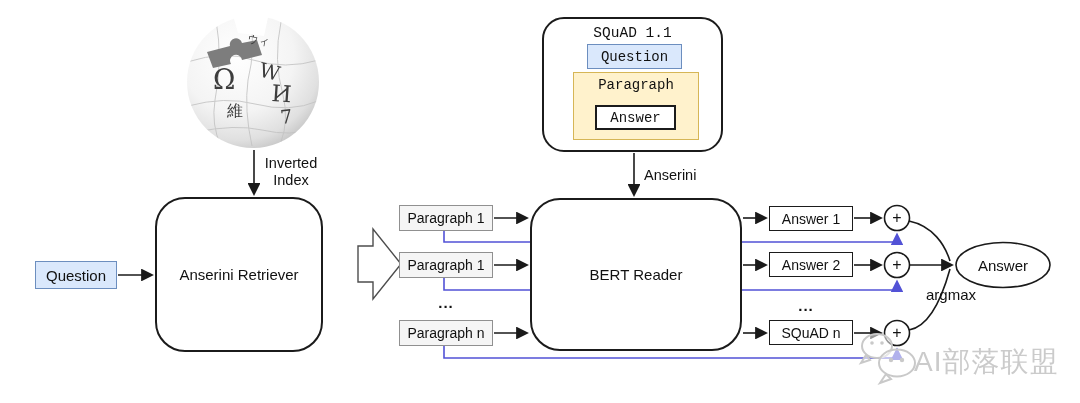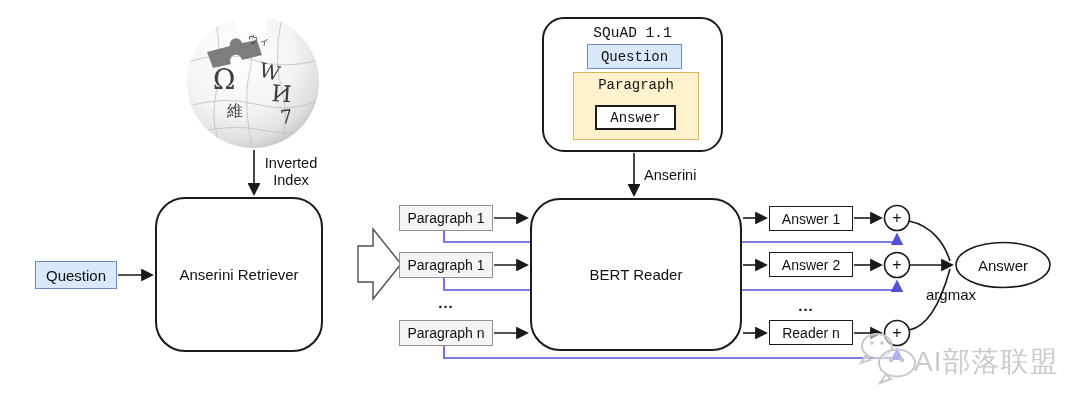--- a/index.html
+++ b/index.html
@@ -143,21 +143,21 @@
   <div class="abs center graybox" style="left:399px;top:205px;width:94px;height:26px;">Paragraph 1</div>
   <div class="abs center graybox" style="left:399px;top:252px;width:94px;height:26px;">Paragraph 1</div>
   <div class="abs dots" style="left:430px;top:294px;width:32px;text-align:center;">...</div>
   <div class="abs center graybox" style="left:399px;top:320px;width:94px;height:26px;">Paragraph n</div>
 
   <div class="abs center bigbox" style="left:530px;top:198px;width:212px;height:153px;">BERT Reader</div>
 
   <div class="abs center whitebox" style="left:769px;top:206px;width:84px;height:25px;">Answer 1</div>
   <div class="abs center whitebox" style="left:769px;top:252px;width:84px;height:25px;">Answer 2</div>
   <div class="abs dots" style="left:790px;top:297px;width:32px;text-align:center;">...</div>
-  <div class="abs center whitebox" style="left:769px;top:320px;width:84px;height:25px;">Reader n</div>
+  <div class="abs center whitebox" style="left:769px;top:320px;width:84px;height:25px;">SQuAD n</div>
 
   <div class="abs center plus" style="left:884px;top:205px;width:26px;height:26px;">+</div>
   <div class="abs center plus" style="left:884px;top:252px;width:26px;height:26px;">+</div>
   <div class="abs center plus" style="left:884px;top:320px;width:26px;height:26px;">+</div>
 
   <div class="abs" style="left:926px;top:286px;font-size:15px;">argmax</div>
 
   <div class="abs center" style="left:956px;top:243px;width:94px;height:44px;font-size:15px;">Answer</div>
 
   <div class="abs watermark-text" style="left:914px;top:343px;">AI部落联盟</div>

